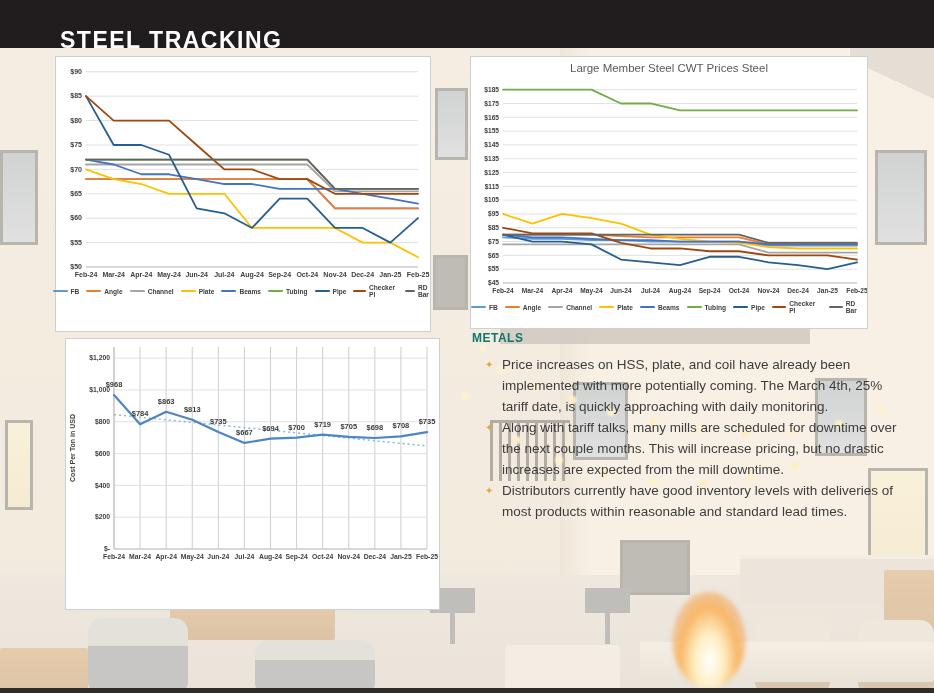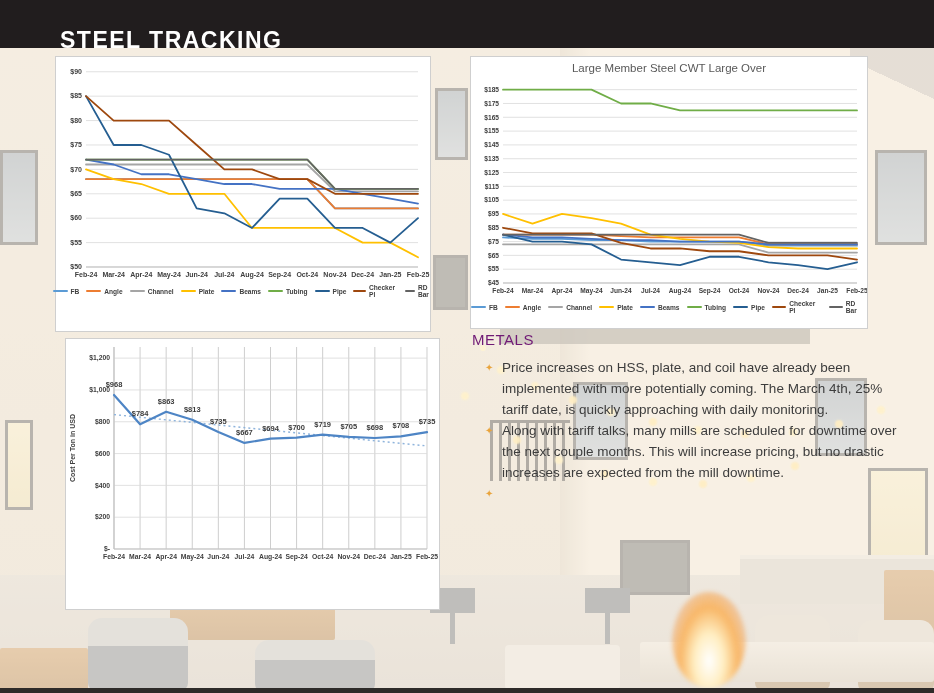--- a/index.html
+++ b/index.html
@@ -55,21 +55,21 @@
   #card-large{left:470px;top:56px;width:398px;height:273px;}
   #card-hrc{left:65px;top:338px;width:375px;height:272px;}
   .chart-title{margin:5px 14px 1px;text-align:center;font-size:11.5px;color:#595959;}
   .chart-title.bold{font-weight:bold;color:#3f3f3f;line-height:1.35;margin-top:7px;}
   svg.chart{display:block;font-family:"Liberation Sans",sans-serif;}
   .chart-legend{display:flex;justify-content:center;align-items:center;gap:7px;margin-top:1px;}
   .lg-item{display:inline-flex;align-items:center;gap:3px;font-size:6.6px;font-weight:bold;color:#404040;}
   .lg-swatch{display:inline-block;width:15px;height:2.5px;border-radius:1px;}
   
   .metals{position:absolute;z-index:4;left:472px;top:331px;width:436px;}
-  .metals-heading{font-size:15px;font-weight:normal;color:#701a75;letter-spacing:.5px;}
+  .metals-heading{font-size:12px;font-weight:bold;color:#0f766e;letter-spacing:.5px;}
   .metals-list{list-style:none;margin:9px 0 0;padding:0 0 0 13px;}
   .metals-list li{position:relative;padding-left:17px;font-size:13.5px;line-height:1.56;color:#3d3d3d;}
   .bullet{position:absolute;left:0;top:3px;font-size:10px;color:#e9a43c;}
 </style>
 </head>
 <body>
 
 <div class="slide">
 
   <div class="bg">
@@ -189,21 +189,21 @@
           <span>Checker Pl</span>
         </span>
         <span class="lg-item">
           <span class="lg-swatch" style="background: rgb(99, 99, 99);"></span>
           <span>RD Bar</span>
         </span>
       </div>
   </div>
 
   <div class="card" id="card-large">
-    <div class="chart-title">Large Member Steel CWT Large Over</div>
+    <div class="chart-title">Large Member Steel CWT Prices Steel</div>
     <svg class="chart" width="396" height="224" viewBox="0 0 396 224">
         <line x1="32" x2="386" y1="14.666666666666666" y2="14.666666666666666" stroke="#d9d9d9" stroke-width="0.8"></line>
         <text x="28" y="16.966666666666665" text-anchor="end" font-size="6.6" fill="#404040" font-weight="600">$185</text>
         <line x1="32" x2="386" y1="28.476190476190474" y2="28.476190476190474" stroke="#d9d9d9" stroke-width="0.8"></line>
         <text x="28" y="30.776190476190475" text-anchor="end" font-size="6.6" fill="#404040" font-weight="600">$175</text>
         <line x1="32" x2="386" y1="42.285714285714285" y2="42.285714285714285" stroke="#d9d9d9" stroke-width="0.8"></line>
         <text x="28" y="44.58571428571428" text-anchor="end" font-size="6.6" fill="#404040" font-weight="600">$165</text>
         <line x1="32" x2="386" y1="56.095238095238095" y2="56.095238095238095" stroke="#d9d9d9" stroke-width="0.8"></line>
         <text x="28" y="58.39523809523809" text-anchor="end" font-size="6.6" fill="#404040" font-weight="600">$155</text>
         <line x1="32" x2="386" y1="69.9047619047619" y2="69.9047619047619" stroke="#d9d9d9" stroke-width="0.8"></line>
@@ -361,17 +361,18 @@
       <li>
         <span class="bullet">✦</span>
         <span>Price increases on HSS, plate, and coil have already been implemented with more potentially coming. The March 4th, 25% tariff date, is quickly approaching with daily monitoring.</span>
       </li>
       <li>
         <span class="bullet">✦</span>
         <span>Along with tariff talks, many mills are scheduled for downtime over the next couple months. This will increase pricing, but no drastic increases are expected from the mill downtime.</span>
       </li>
       <li>
         <span class="bullet">✦</span>
+        <span>Distributors currently have good inventory levels with deliveries of most products within reasonable and standard lead times.</span>
       </li>
     </ul>
   </div>
 
 </div>
 
 </body></html>

